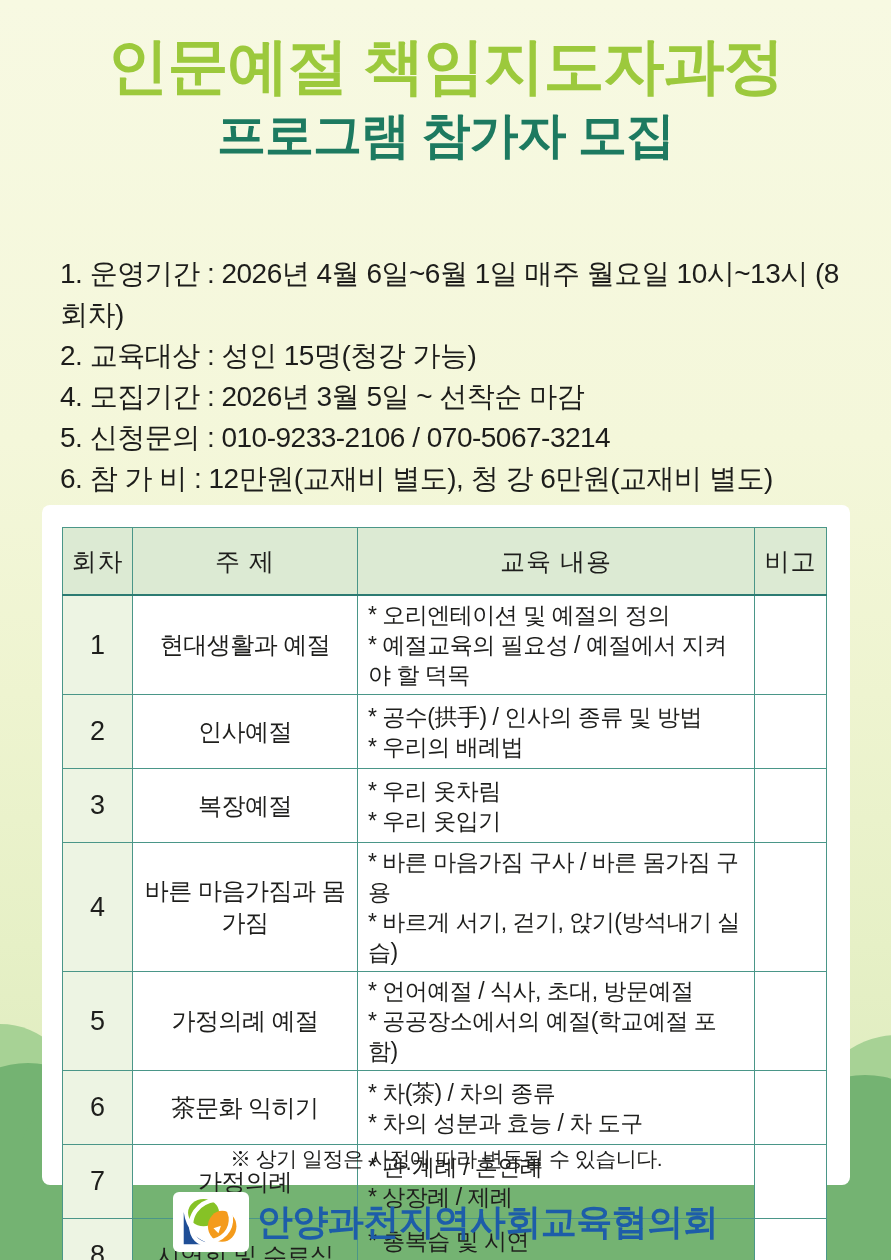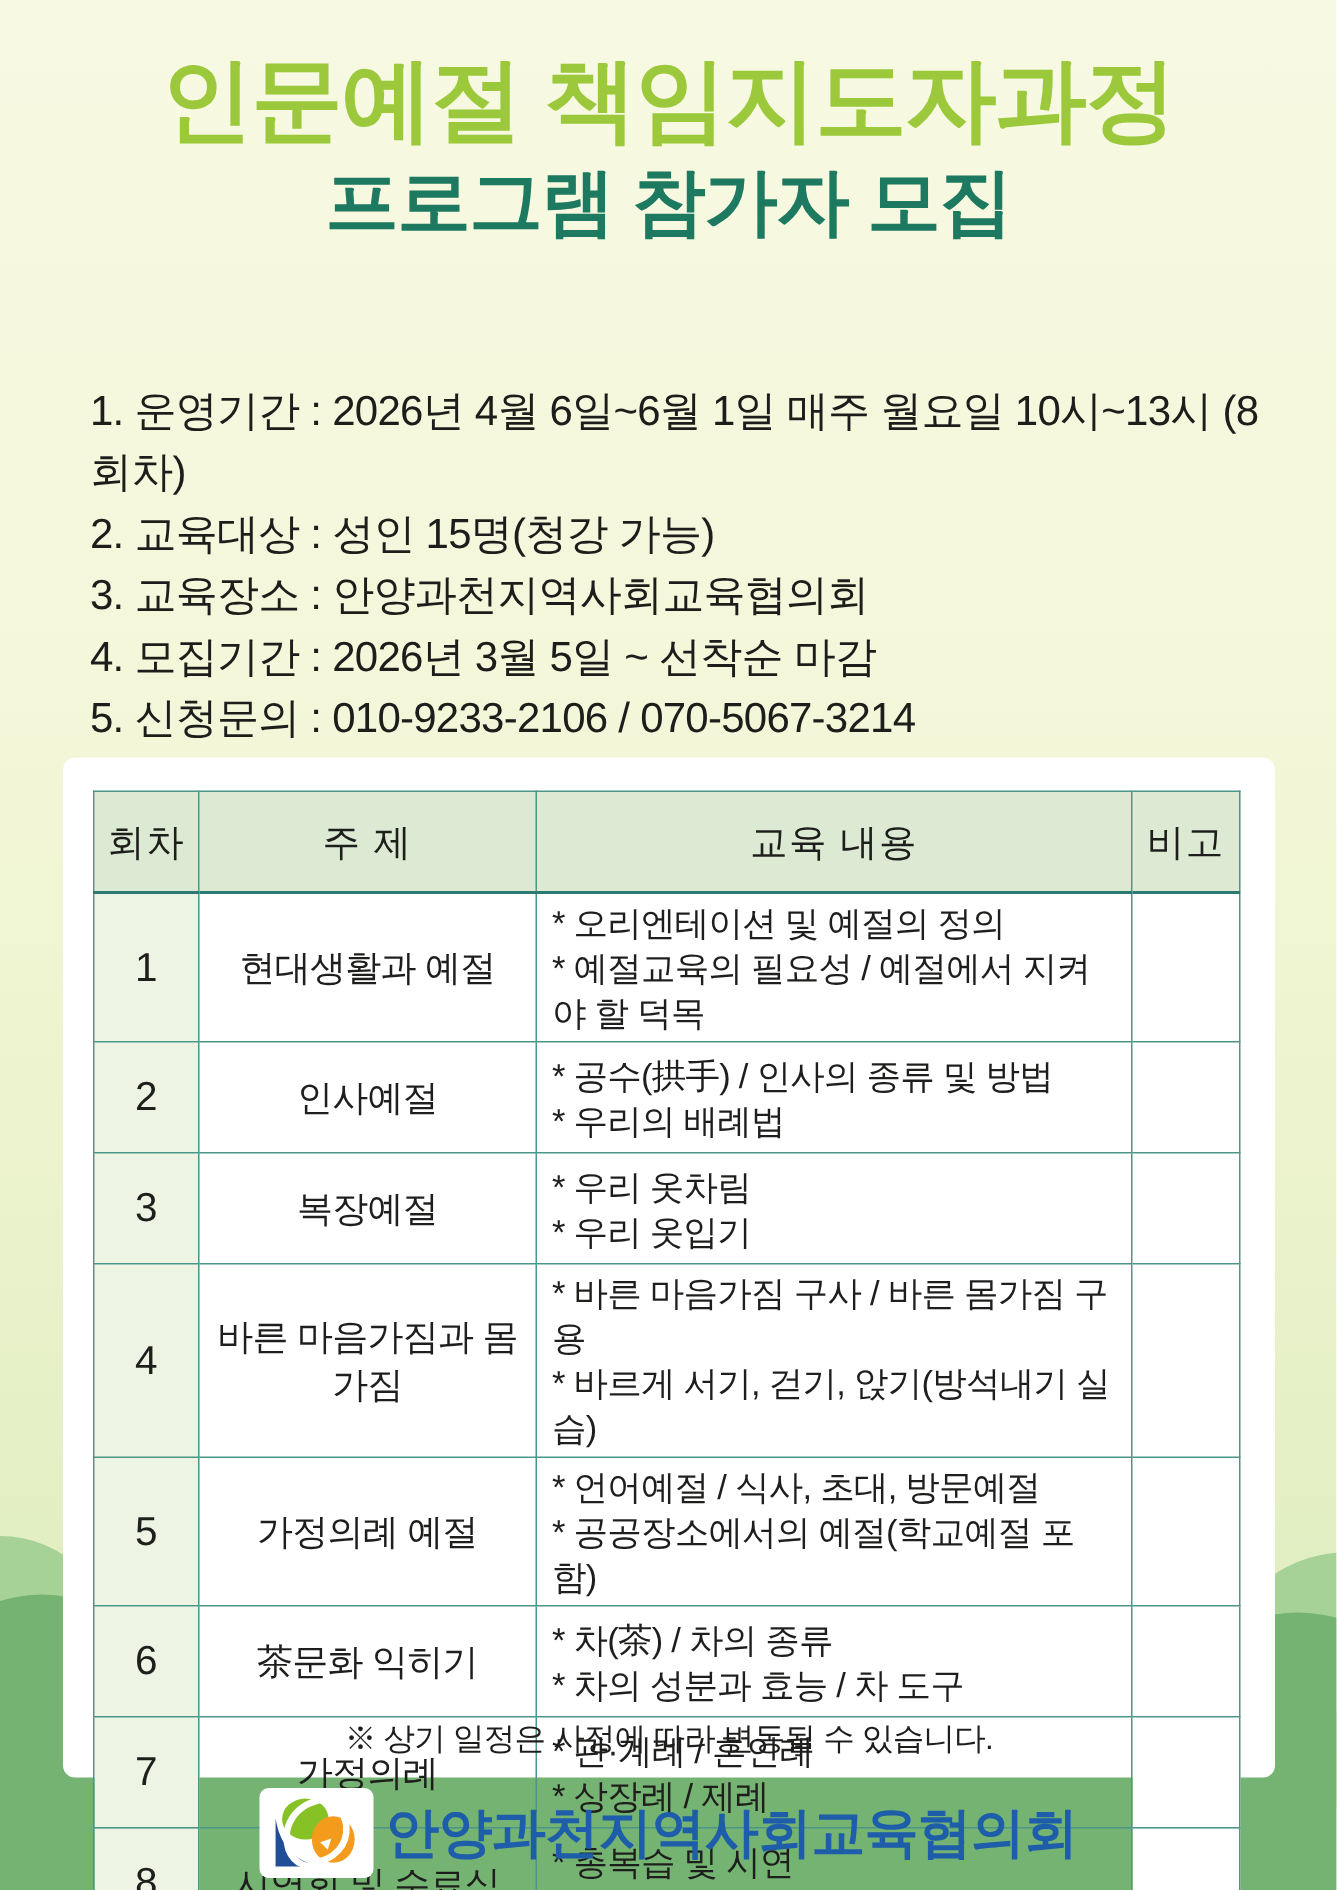--- a/index.html
+++ b/index.html
@@ -76,21 +76,20 @@
   <div class="blob-base"></div>
 
   <div class="titles">
     <div class="t1">인문예절 책임지도자과정</div>
     <div class="t3">프로그램 참가자 모집</div>
   </div>
 
   <div class="info">
     <div class="info-line">1. 운영기간 : 2026년 4월 6일~6월 1일 매주 월요일 10시~13시 (8회차)</div>
     <div class="info-line">2. 교육대상 : 성인 15명(청강 가능)</div>
-    <div class="info-line">3. 교육장소 : 안양과천지역사회교육협의회</div>
     <div class="info-line">4. 모집기간 : 2026년 3월 5일 ~ 선착순 마감</div>
     <div class="info-line">5. 신청문의 : 010-9233-2106 / 070-5067-3214</div>
     <div class="info-line">6. 참 가 비 : 12만원(교재비 별도), 청 강 6만원(교재비 별도)</div>
   </div>
 
   <div class="card">
     <table class="schedule">
       <colgroup>
         <col style="width:70px">
           <col style="width:225px">

